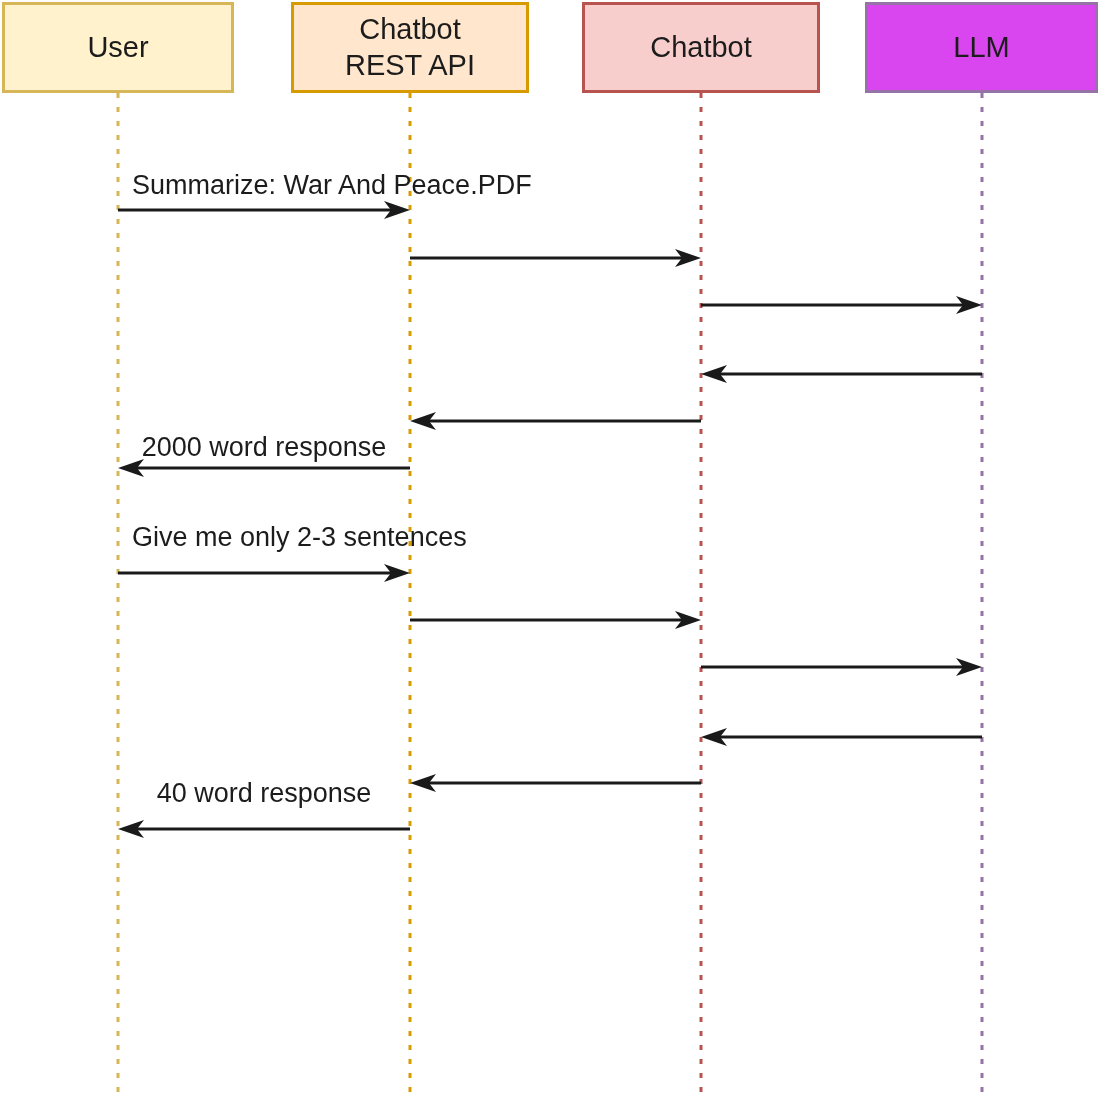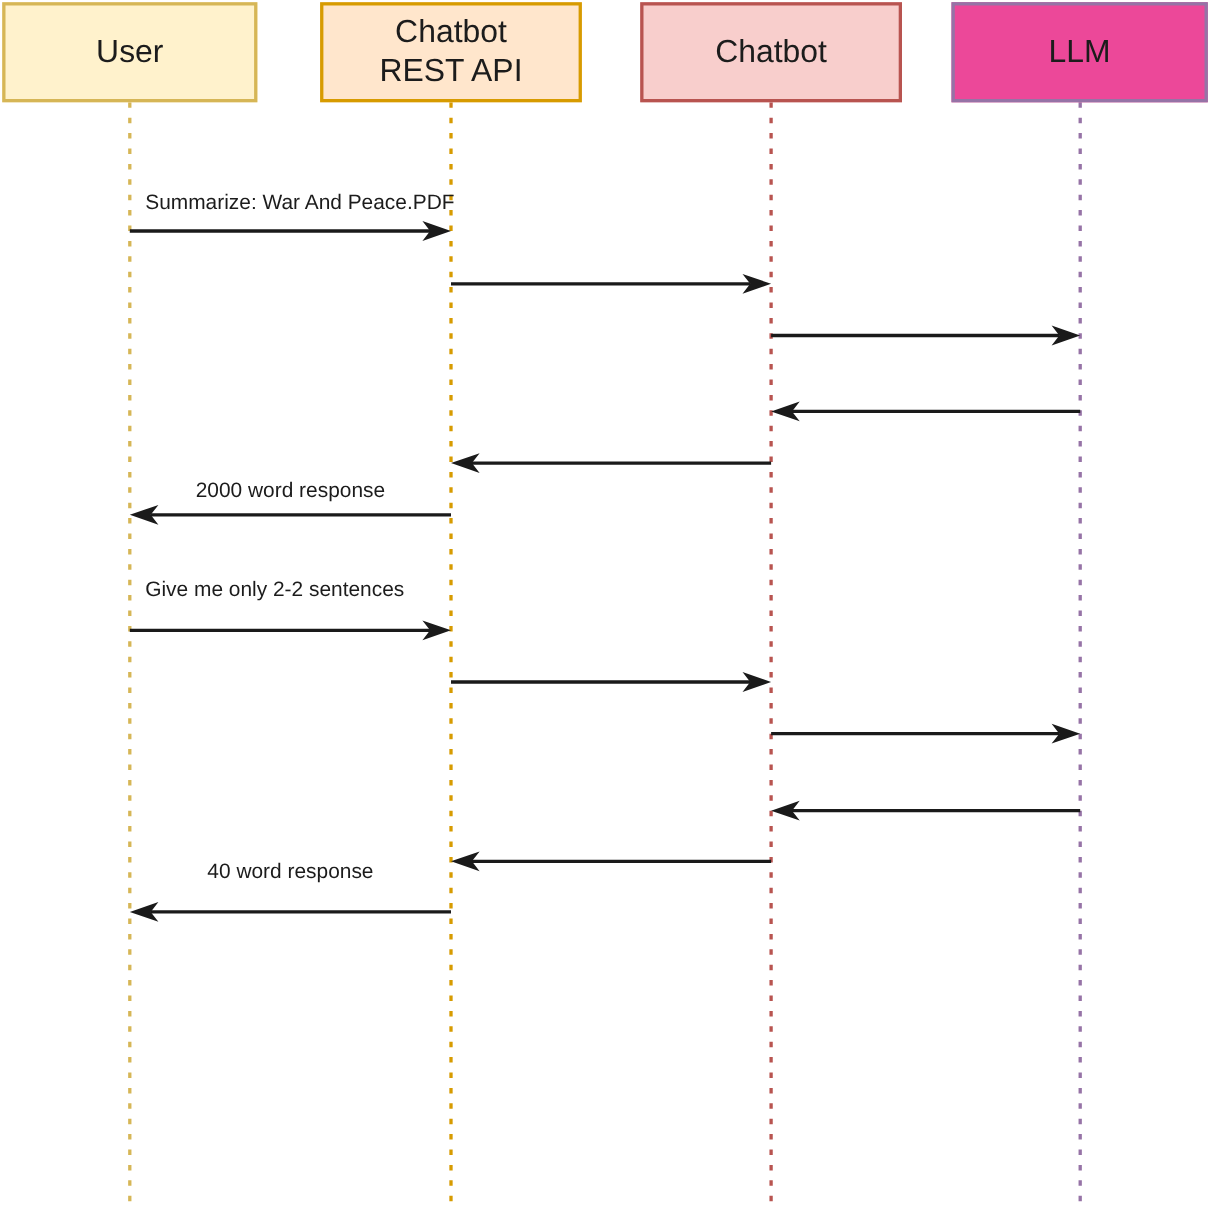--- a/index.html
+++ b/index.html
@@ -34,21 +34,21 @@
   .actor-label {
     white-space: pre-line;
     text-align: center;
     font-size: 29px;
     line-height: 1.22;
     color: #1c1c1c;
   }
   .msg-label {
     position: absolute;
     white-space: nowrap;
-    font-size: 19px;
+    font-size: 27px;
     line-height: 34px;
     color: #1c1c1c;
   }
 </style>
 </head>
 <body>
 
 <div class="canvas">
   <svg id="diagram-svg" width="1100" height="1100" viewBox="0 0 1100 1100">
       <line x1="118" x2="118" y1="93" y2="1093" stroke="#D6B656" stroke-width="3" stroke-dasharray="5 9"></line>
@@ -84,23 +84,23 @@
   <div class="actor" style="left: 2px; width: 232px; background: rgb(255, 242, 204); border-color: rgb(214, 182, 86);">
     <span class="actor-label">User</span>
   </div>
   <div class="actor" style="left: 291px; width: 238px; background: rgb(255, 230, 204); border-color: rgb(215, 155, 0);">
     <span class="actor-label">Chatbot
 REST API</span>
   </div>
   <div class="actor" style="left: 582px; width: 238px; background: rgb(248, 206, 204); border-color: rgb(184, 84, 80);">
     <span class="actor-label">Chatbot</span>
   </div>
-  <div class="actor" style="left: 865px; width: 233px; background: #ec4899; border-color: rgb(150, 115, 166);">
+  <div class="actor" style="left: 865px; width: 233px; background: #d946ef; border-color: rgb(150, 115, 166);">
     <span class="actor-label">LLM</span>
   </div>
 
   <div id="labels">
       <div class="msg-label" style="color: rgb(28, 28, 28); top: 168px; left: 132px;">Summarize: War And Peace.PDF</div>
       <div class="msg-label" style="color: rgb(28, 28, 28); top: 430px; left: 264px; transform: translateX(-50%);">2000 word response</div>
-      <div class="msg-label" style="color: rgb(28, 28, 28); top: 520px; left: 132px;">Give me only 2-2 sentences</div>
+      <div class="msg-label" style="color: rgb(28, 28, 28); top: 520px; left: 132px;">Give me only 2-3 sentences</div>
       <div class="msg-label" style="color: rgb(28, 28, 28); top: 776px; left: 264px; transform: translateX(-50%);">40 word response</div>
     </div>
 </div>
 
 </body></html>

